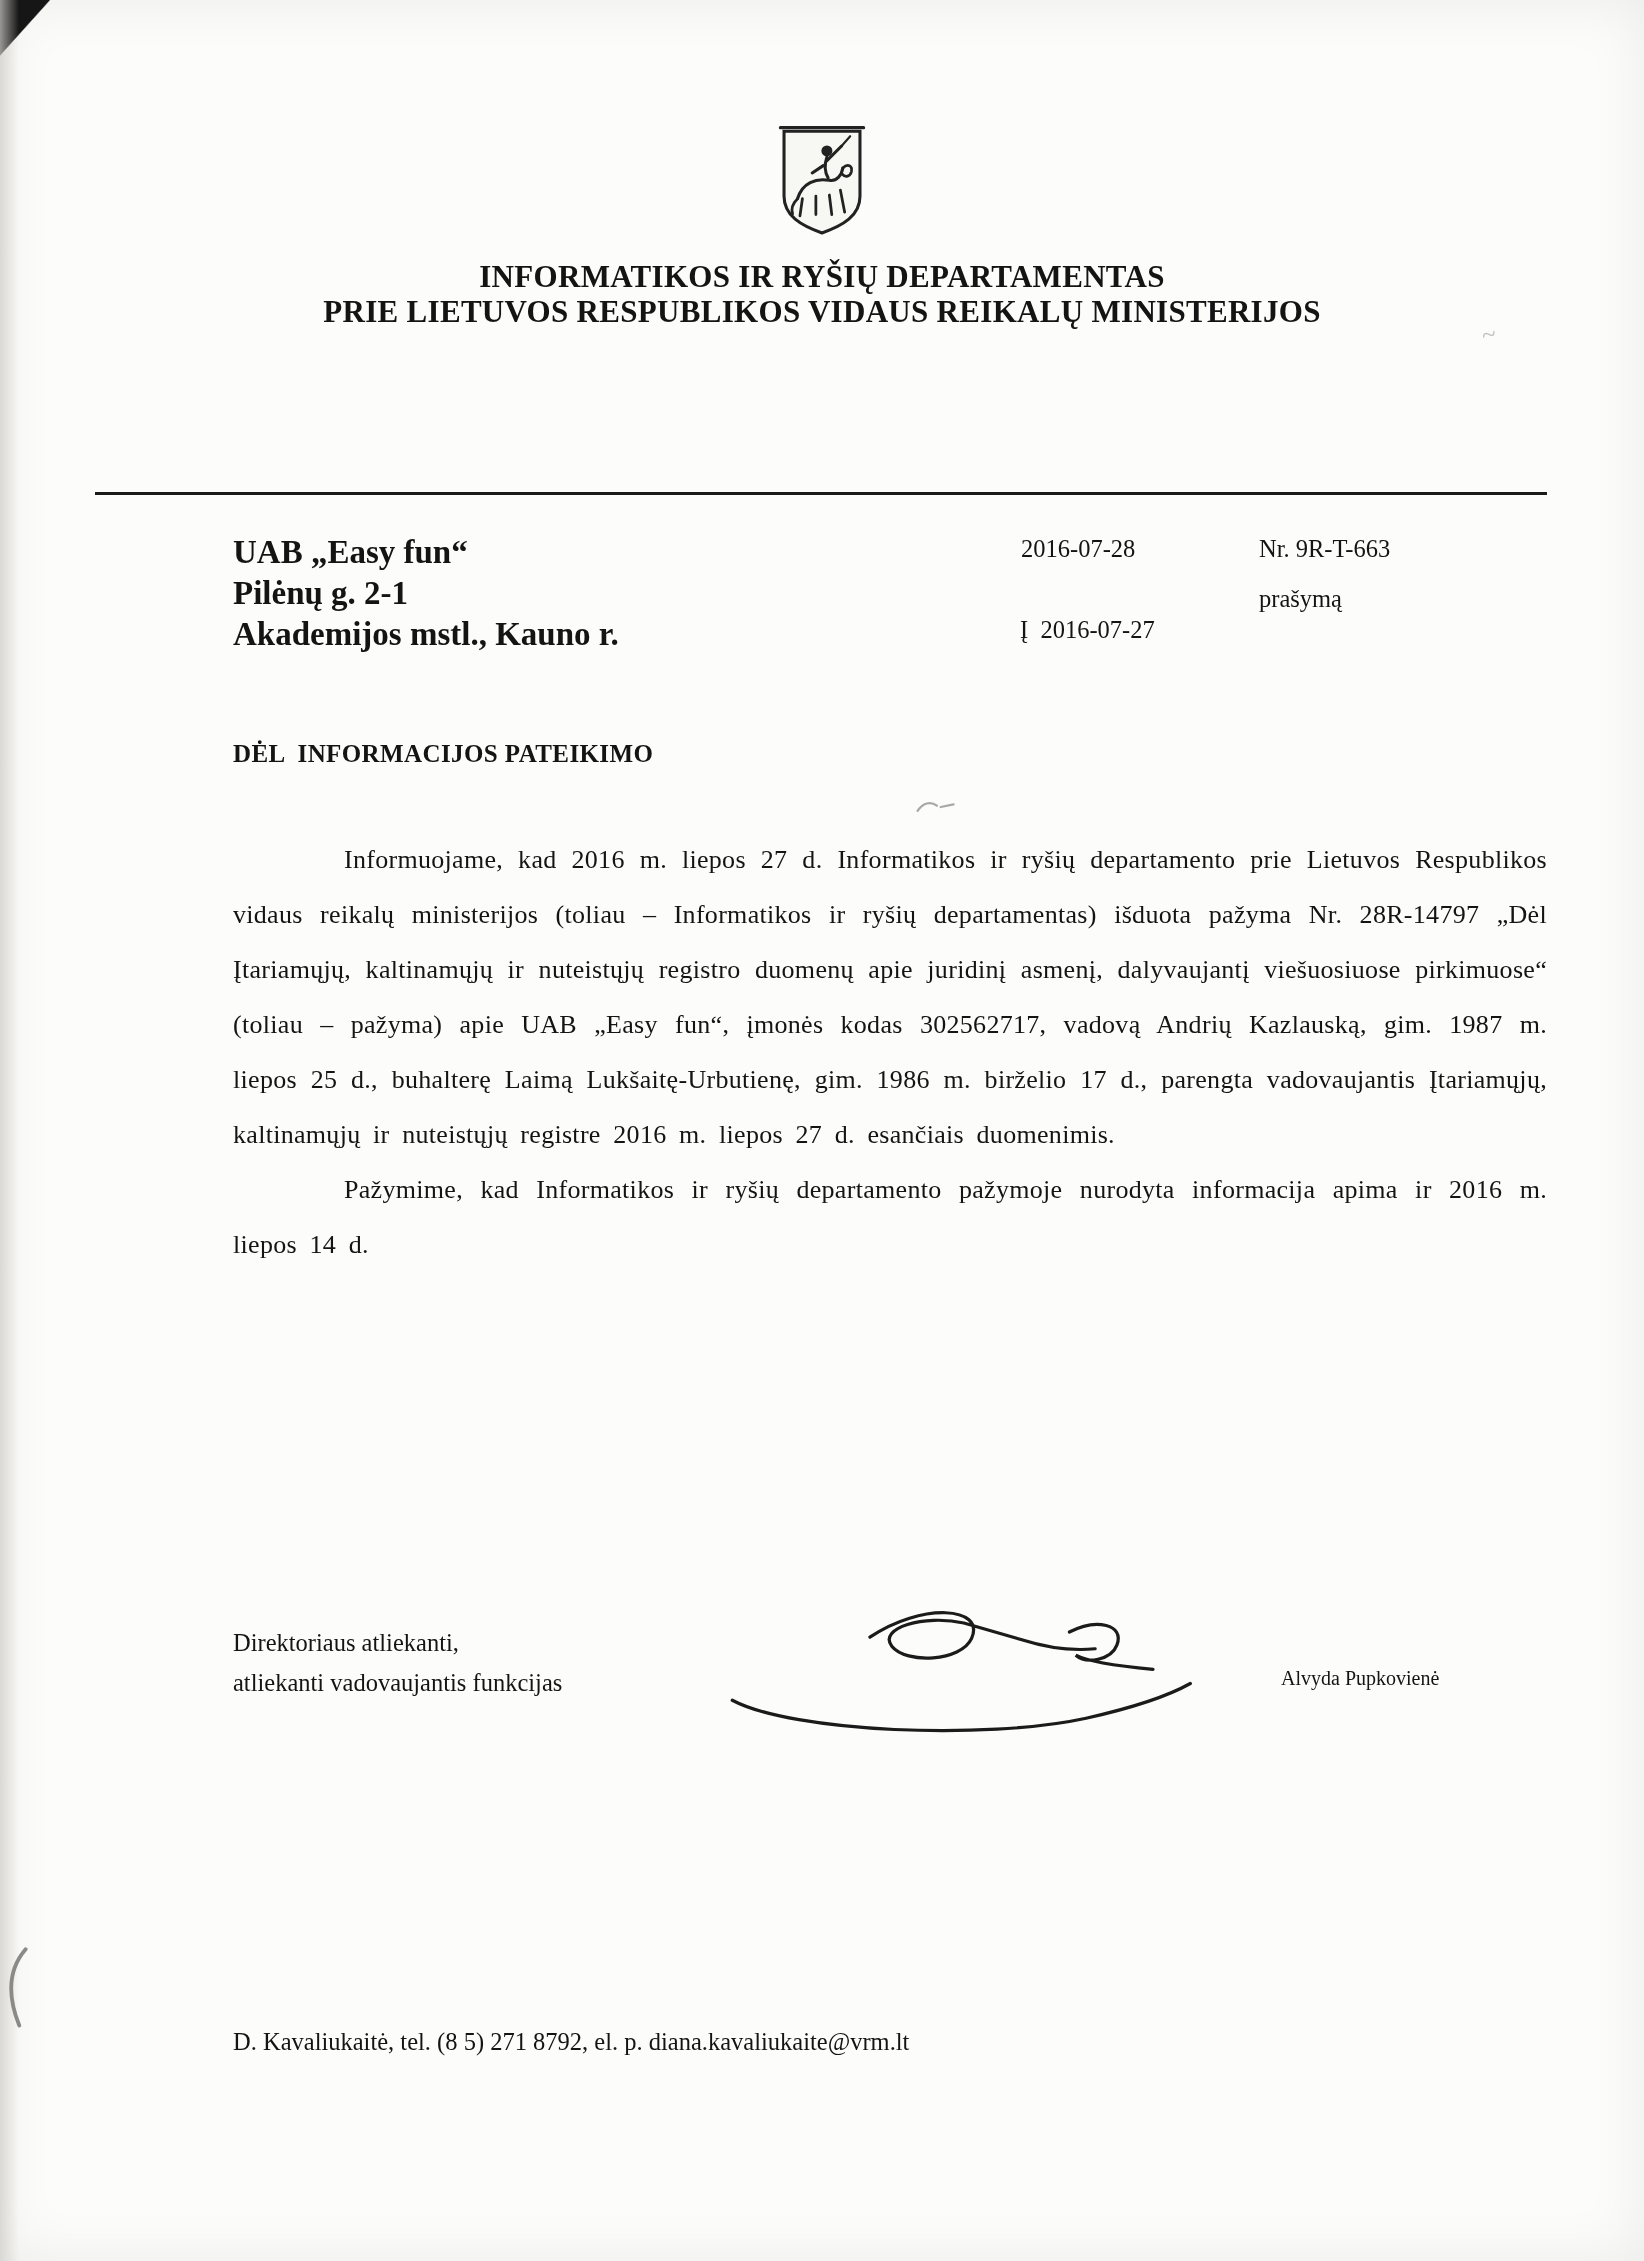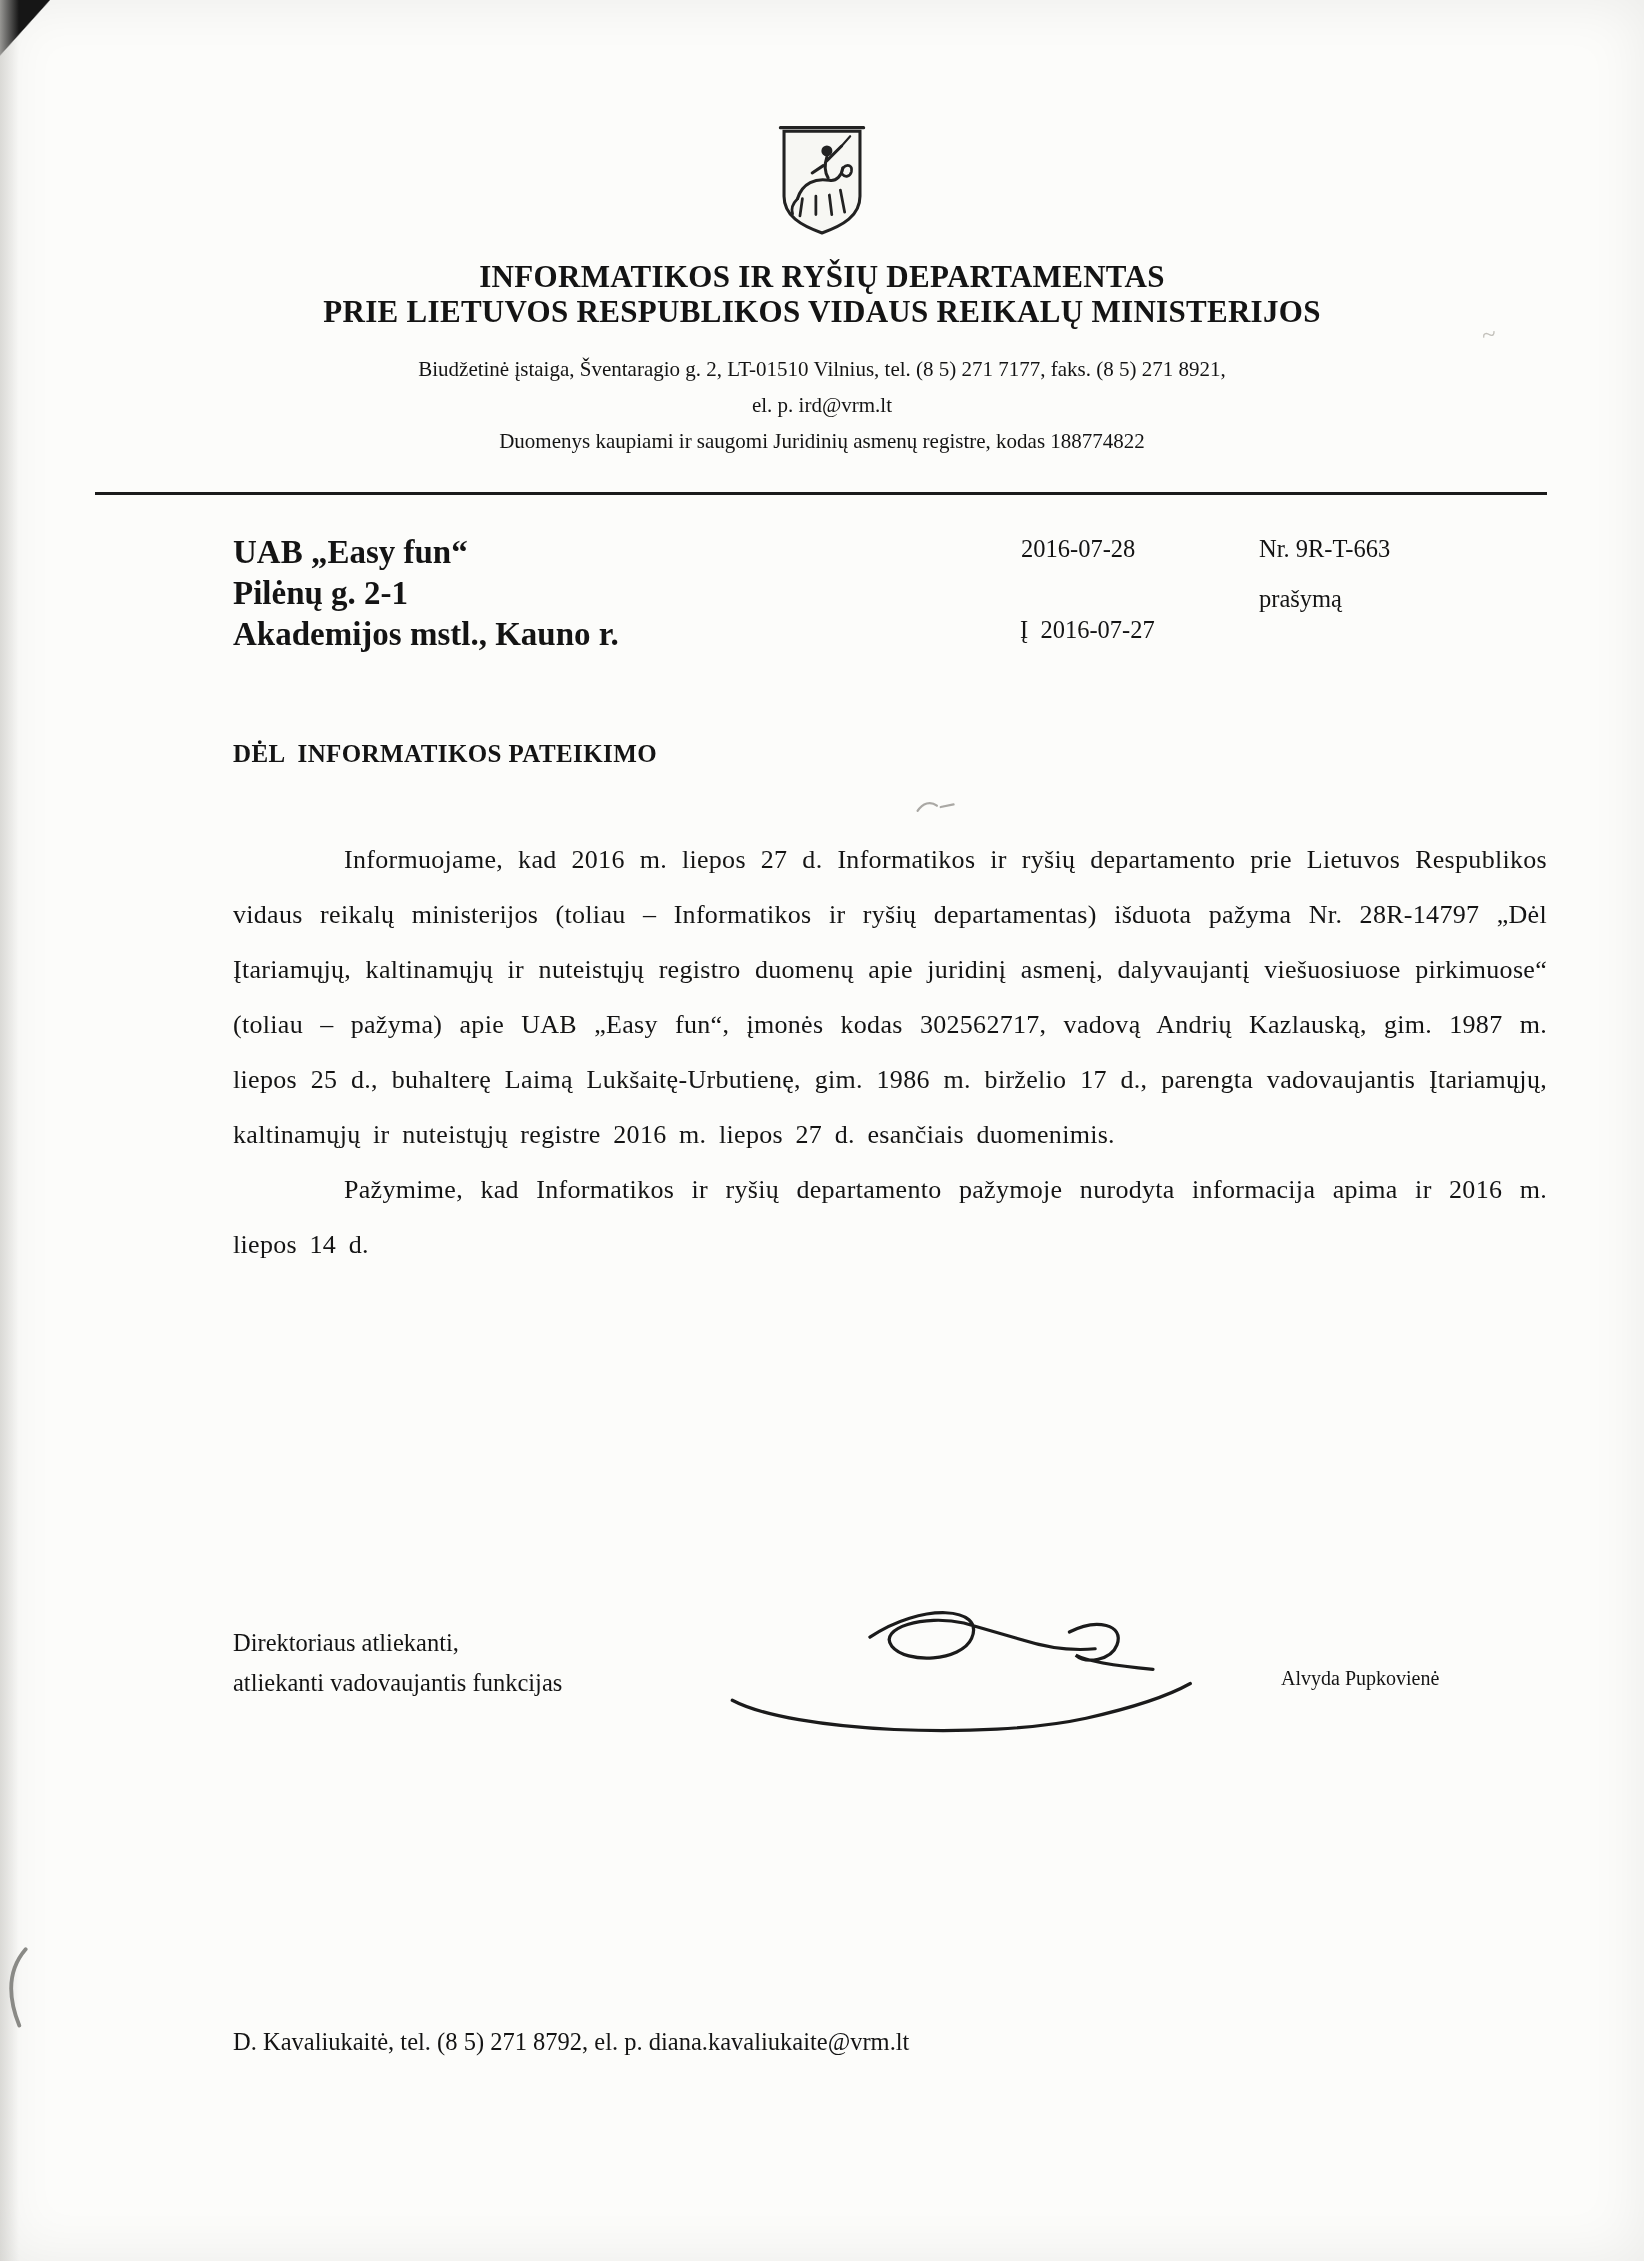--- a/index.html
+++ b/index.html
@@ -95,40 +95,35 @@
           <path d="M88 66 L112 42" stroke-width="5"></path>
           <path d="M112 42 L126 26" stroke-width="3.5"></path>
           <path d="M82 74 L64 86" stroke-width="5"></path>
         </g>
       </svg>
     </span>
     <div class="org-name">
       <div>INFORMATIKOS IR RYŠIŲ DEPARTAMENTAS</div>
       <div>PRIE LIETUVOS RESPUBLIKOS VIDAUS REIKALŲ MINISTERIJOS</div>
     </div>
-    <div class="addr">
-      <div>Biudžetinė įstaiga, Šventaragio g. 2, LT-01510 Vilnius, tel. (8 5) 271 7177, faks. (8 5) 271 8921,</div>
-      <div>el. p. ird@vrm.lt</div>
-      <div>Duomenys kaupiami ir saugomi Juridinių asmenų registre, kodas 188774822</div>
-    </div>
   </div>
   <div class="rule"></div>
 
   <div class="recipient">
     <div>UAB „Easy fun“</div>
     <div>Pilėnų g. 2-1</div>
     <div>Akademijos mstl., Kauno r.</div>
   </div>
 
   <span class="ref ref-date">2016-07-28</span>
   <span class="ref ref-no">Nr. 9R-T-663</span>
   <span class="ref ref-reply">Į  2016-07-27</span>
   <span class="ref ref-reply-subj">prašymą</span>
 
-  <div class="subject">DĖL  INFORMATIKOS PATEIKIMO</div>
+  <div class="subject">DĖL  INFORMACIJOS PATEIKIMO</div>
 
   <div class="body-text">
     <p>Informuojame, kad 2016 m. liepos 27 d. Informatikos ir ryšių departamento prie Lietuvos Respublikos vidaus reikalų ministerijos (toliau – Informatikos ir ryšių departamentas) išduota pažyma Nr. 28R-14797 „Dėl Įtariamųjų, kaltinamųjų ir nuteistųjų registro duomenų apie juridinį asmenį, dalyvaujantį viešuosiuose pirkimuose“ (toliau – pažyma) apie UAB „Easy fun“, įmonės kodas 302562717, vadovą Andrių Kazlauską, gim. 1987 m. liepos 25 d., buhalterę Laimą Lukšaitę-Urbutienę, gim. 1986 m. birželio 17 d., parengta vadovaujantis Įtariamųjų, kaltinamųjų ir nuteistųjų registre 2016 m. liepos 27 d. esančiais duomenimis.</p>
     <p>Pažymime, kad Informatikos ir ryšių departamento pažymoje nurodyta informacija apima ir 2016 m. liepos 14 d.</p>
   </div>
 
   <div class="sig-title">
     <div>Direktoriaus atliekanti,</div>
     <div>atliekanti vadovaujantis funkcijas</div>
   </div>

